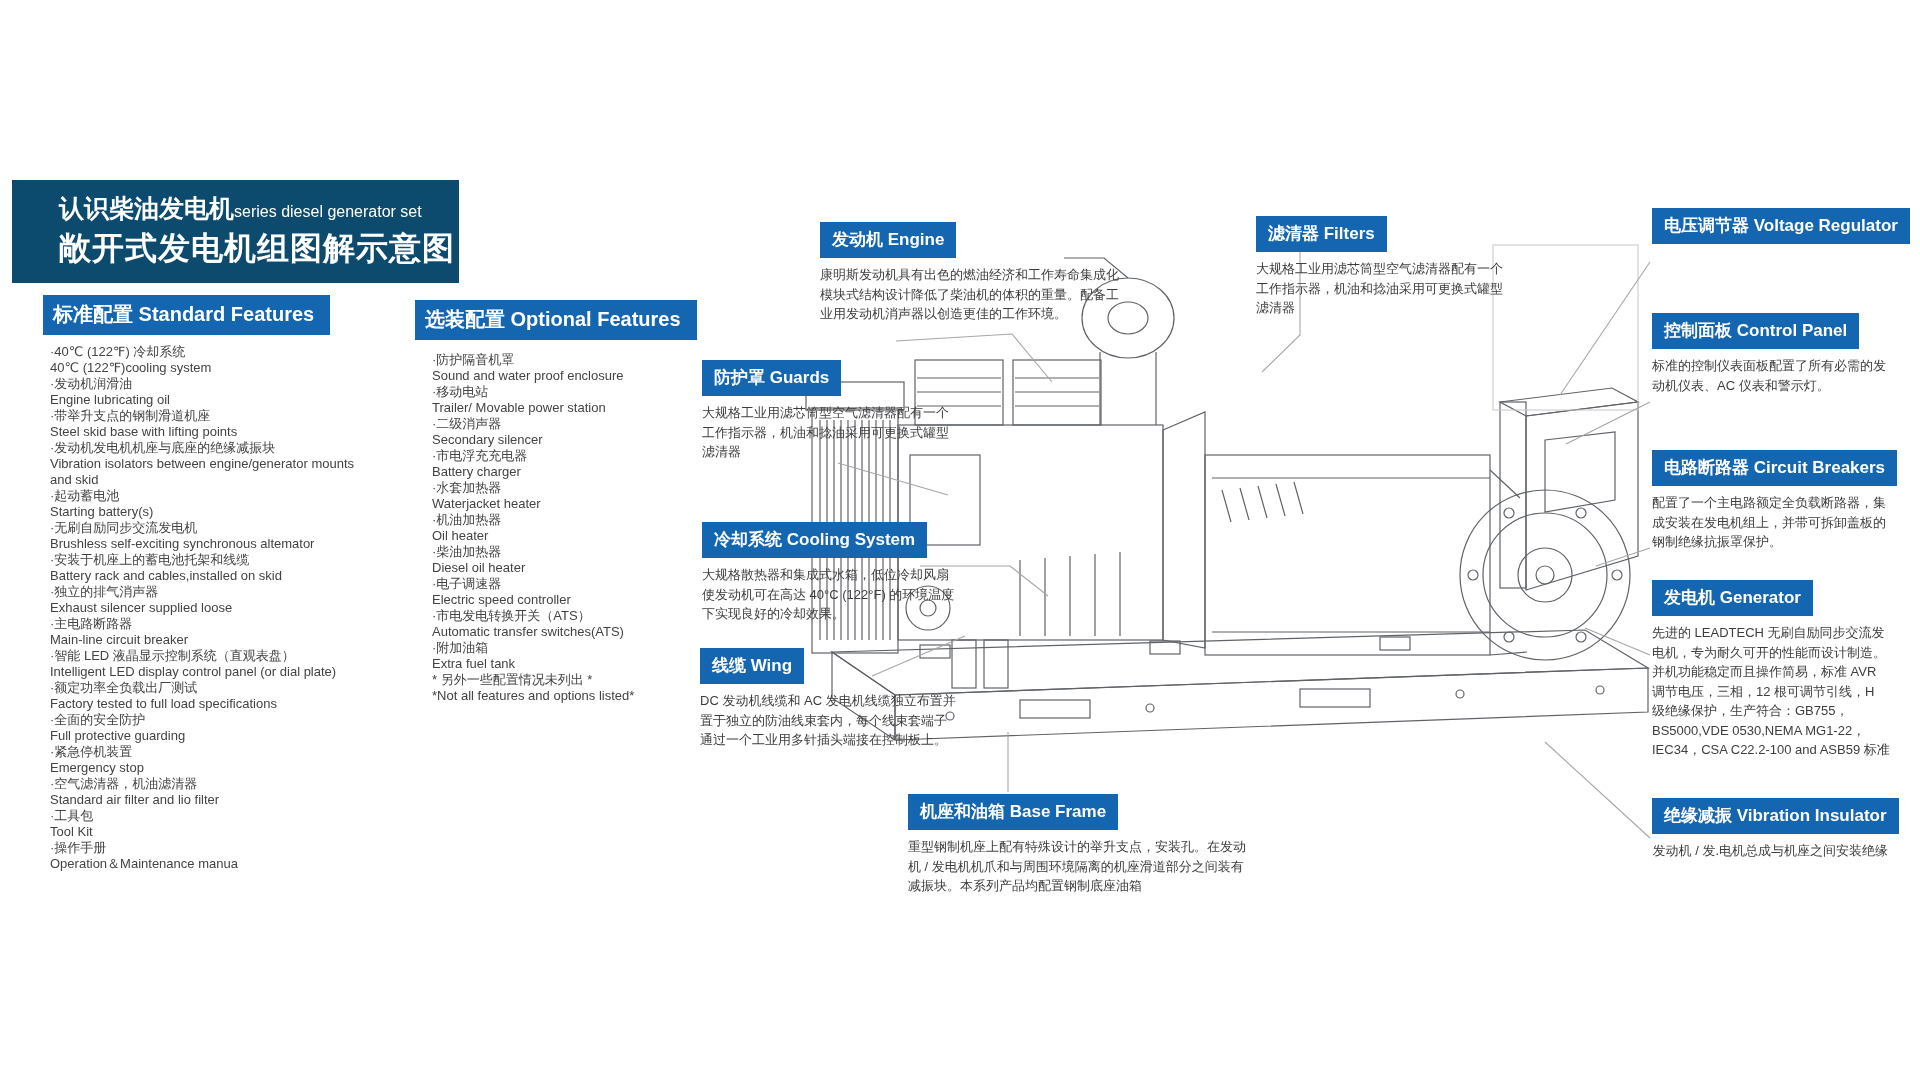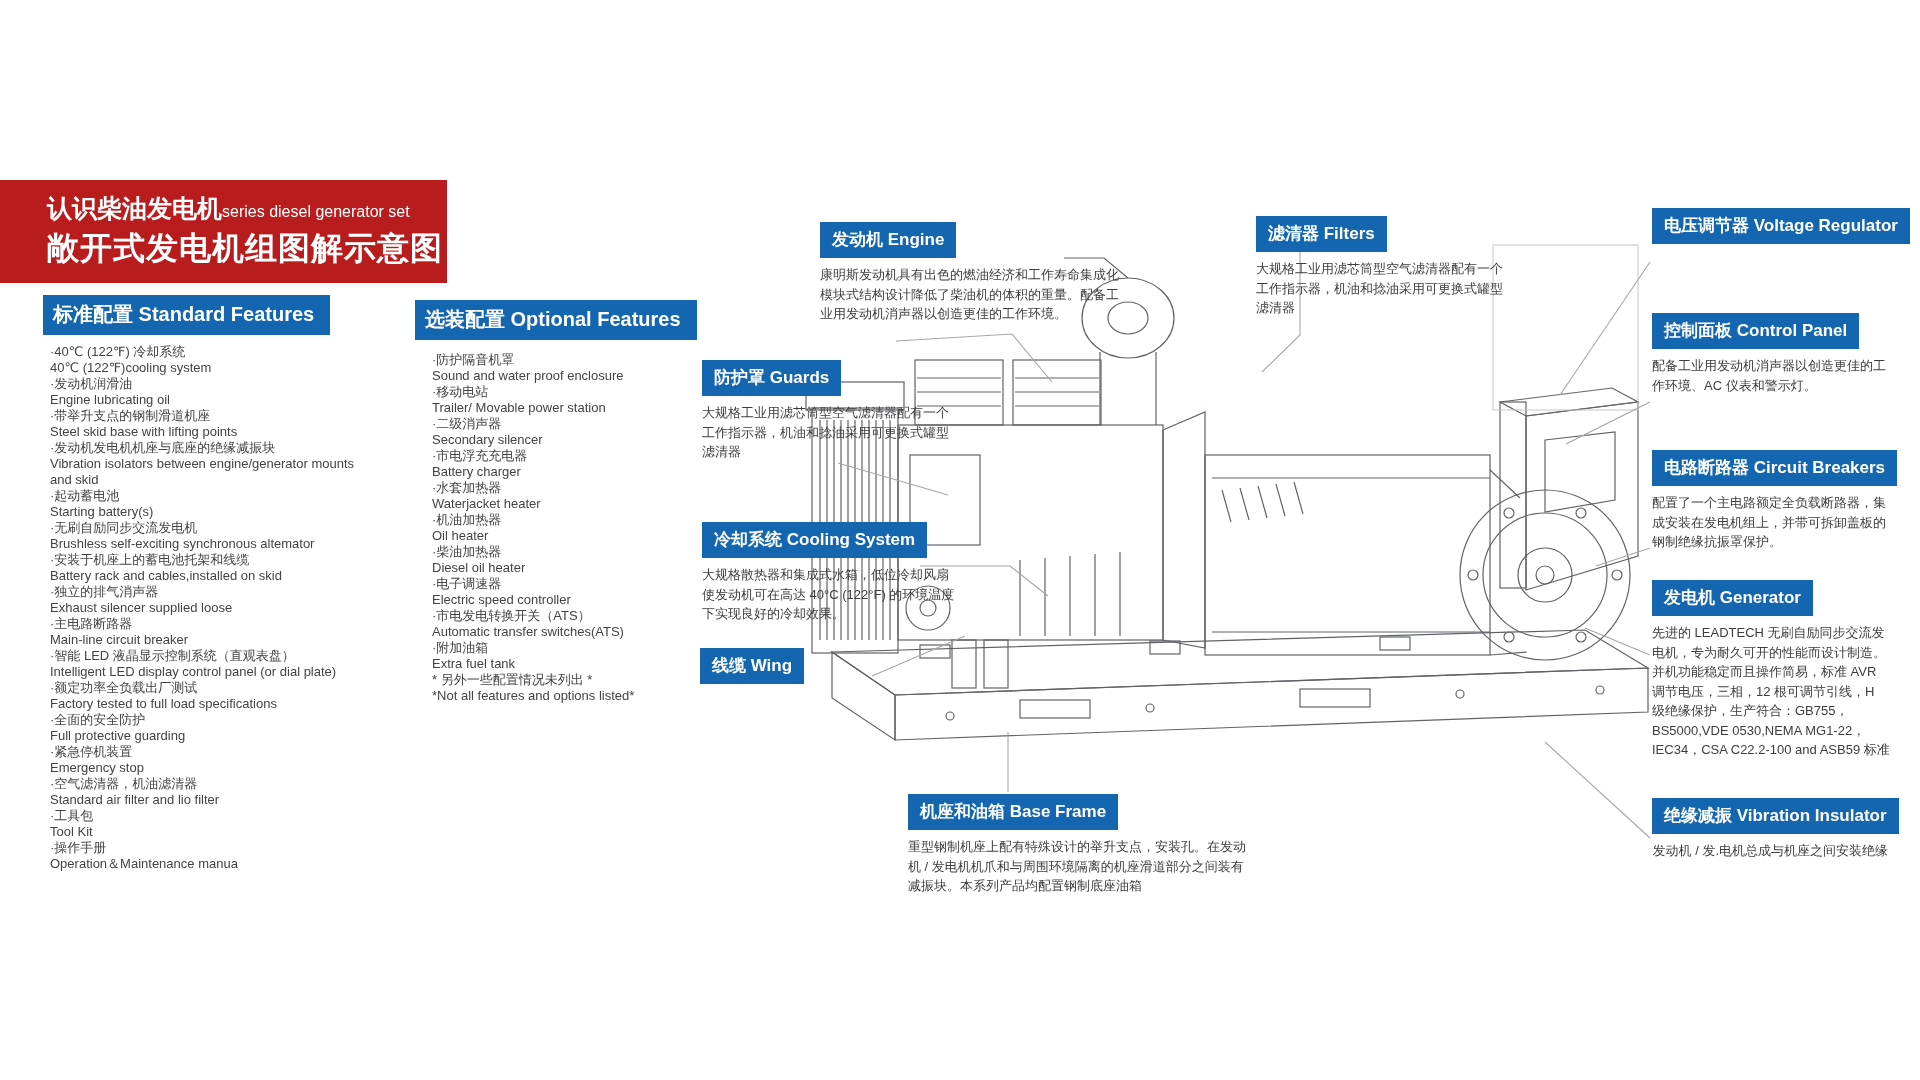--- a/index.html
+++ b/index.html
@@ -4,22 +4,22 @@
 <style>
   html,body{margin:0;padding:0;}
   body{
     width:1920px;height:1080px;position:relative;overflow:hidden;
     background:#ffffff;
     font-family:"Liberation Sans","DejaVu Sans",sans-serif;
     color:#3d3d3d;
   }
   
   .banner{
-    position:absolute;left:0;top:180px;width:447px;height:103px;
-    background:#b91c1c;color:#fff;box-sizing:border-box;padding:12px 0 0 47px;
+    position:absolute;left:12px;top:180px;width:447px;height:103px;
+    background:#0c4a6e;color:#fff;box-sizing:border-box;padding:12px 0 0 47px;
   }
   .banner-line1{font-size:25px;font-weight:bold;line-height:32px;white-space:nowrap;}
   .banner-line1 .en{font-size:16px;font-weight:normal;}
   .banner-line2{font-size:32px;font-weight:bold;line-height:40px;letter-spacing:1px;white-space:nowrap;}
   
   .feat-head{
     position:absolute;background:#1566b0;color:#ffffff;
     font-size:20px;font-weight:bold;padding:6px 16px 7px 10px;white-space:nowrap;
   }
   .feat-head-standard{left:43px;top:295px;}
@@ -211,39 +211,40 @@
   <div class="co-body">大规格工业用滤芯筒型空气滤清器配有一个工作指示器，机油和捻油采用可更换式罐型滤清器</div>
 </div>
 
 <div class="co co-cooling">
   <div class="co-title">冷却系统 Cooling System</div>
   <div class="co-body">大规格散热器和集成式水箱，低位冷却风扇使发动机可在高达 40°C (122°F) 的环境温度下实现良好的冷却效果。</div>
 </div>
 
 <div class="co co-wing">
   <div class="co-title">线缆 Wing</div>
+  <div class="co-body">DC 发动机线缆和 AC 发电机线缆独立布置并置于独立的防油线束套内，每个线束套端子通过一个工业用多针插头端接在控制板上。</div>
 </div>
 
 <div class="co co-baseframe">
   <div class="co-title">机座和油箱 Base Frame</div>
   <div class="co-body">重型钢制机座上配有特殊设计的举升支点，安装孔。在发动机 / 发电机机爪和与周围环境隔离的机座滑道部分之间装有减振块。本系列产品均配置钢制底座油箱</div>
 </div>
 
 <div class="co co-filters">
   <div class="co-title">滤清器 Filters</div>
   <div class="co-body">大规格工业用滤芯筒型空气滤清器配有一个工作指示器，机油和捻油采用可更换式罐型滤清器</div>
 </div>
 
 <div class="co co-voltreg">
   <div class="co-title">电压调节器 Voltage Regulator</div>
 </div>
 
 <div class="co co-ctrlpanel">
   <div class="co-title">控制面板 Control Panel</div>
-  <div class="co-body">配备工业用发动机消声器以创造更佳的工作环境、AC 仪表和警示灯。</div>
+  <div class="co-body">标准的控制仪表面板配置了所有必需的发动机仪表、AC 仪表和警示灯。</div>
 </div>
 
 <div class="co co-breakers">
   <div class="co-title">电路断路器 Circuit Breakers</div>
   <div class="co-body">配置了一个主电路额定全负载断路器，集成安装在发电机组上，并带可拆卸盖板的钢制绝缘抗振罩保护。</div>
 </div>
 
 <div class="co co-generator">
   <div class="co-title">发电机 Generator</div>
   <div class="co-body">先进的 LEADTECH 无刷自励同步交流发电机，专为耐久可开的性能而设计制造。并机功能稳定而且操作简易，标准 AVR 调节电压，三相，12 根可调节引线，H 级绝缘保护，生产符合：GB755，BS5000,VDE 0530,NEMA MG1-22，IEC34，CSA C22.2-100 and ASB59 标准</div>

